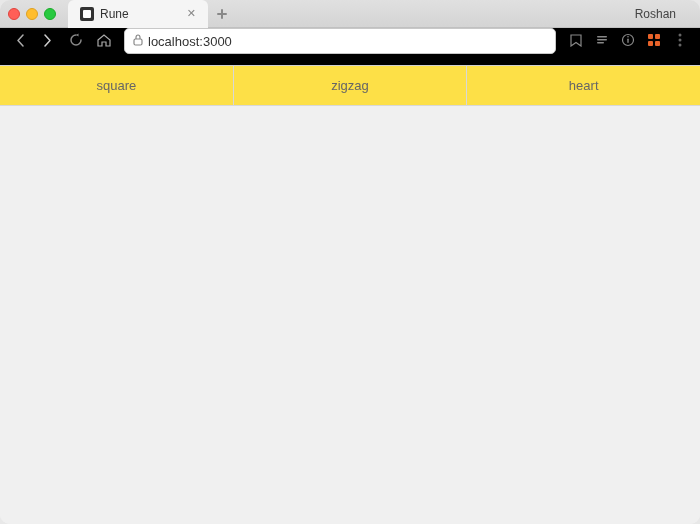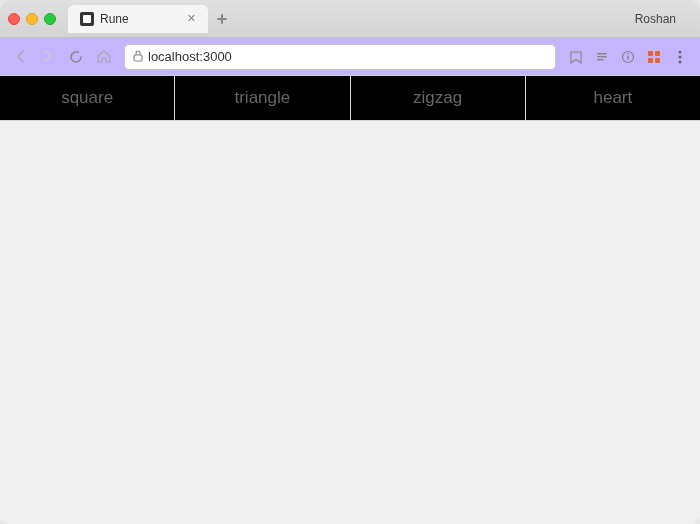--- a/index.html
+++ b/index.html
@@ -22,21 +22,21 @@
       height: 524px;
       background: #ececec;
       border-radius: 10px;
       overflow: hidden;
       display: flex;
       flex-direction: column;
     }
 
     
     .title-bar {
-      height: 38px;
+      height: 28px;
       background: linear-gradient(to bottom, #e0e0e0, #d4d4d4);
       display: flex;
       align-items: center;
       padding: 0 8px;
       border-bottom: 1px solid #c0c0c0;
       position: relative;
     }
 
     .traffic-lights {
       display: flex;
@@ -116,24 +116,24 @@
       color: #444;
       position: absolute;
       right: 24px;
       top: 50%;
       transform: translateY(-50%);
     }
 
     
     .nav-bar {
       height: 38px;
-      background: #c4b5fd;
+      background: #000000;
       border-bottom: 1px solid #d0d0d0;
       display: flex;
-      align-items: center;
+      align-items: flex-start;
       padding: 0 8px;
       gap: 4px;
     }
 
     .nav-btn {
       width: 24px;
       height: 24px;
       border: none;
       background: transparent;
       cursor: pointer;
@@ -204,25 +204,25 @@
     .shape-nav {
       display: flex;
       border-bottom: 1px solid #d8d8d8;
       background: #f0f0f0;
     }
 
     .shape-tab {
       flex: 1;
       padding: 12px 0;
       text-align: center;
-      font-size: 17px;
+      font-size: 13px;
       color: #666;
       cursor: pointer;
       border-right: 1px solid #d8d8d8;
-      background: #000000;
+      background: #fde047;
     }
 
     .shape-tab:last-child {
       border-right: none;
     }
 
     .main-area {
       flex: 1;
       background: #f0f0f0;
     }
@@ -325,20 +325,19 @@
           <circle cx="2" cy="7" r="1.5" fill="#666"></circle>
           <circle cx="2" cy="12" r="1.5" fill="#666"></circle>
         </svg>
       </div>
     </div>
   </div>
 
   <div class="content">
     <div class="shape-nav" id="shape-nav">
     <div class="shape-tab">square</div>
-        <div class="shape-tab">triangle</div>
         <div class="shape-tab">zigzag</div>
         <div class="shape-tab">heart</div>
       </div>
     <div class="main-area"></div>
   </div>
 
 </div>
 
 </body></html>

